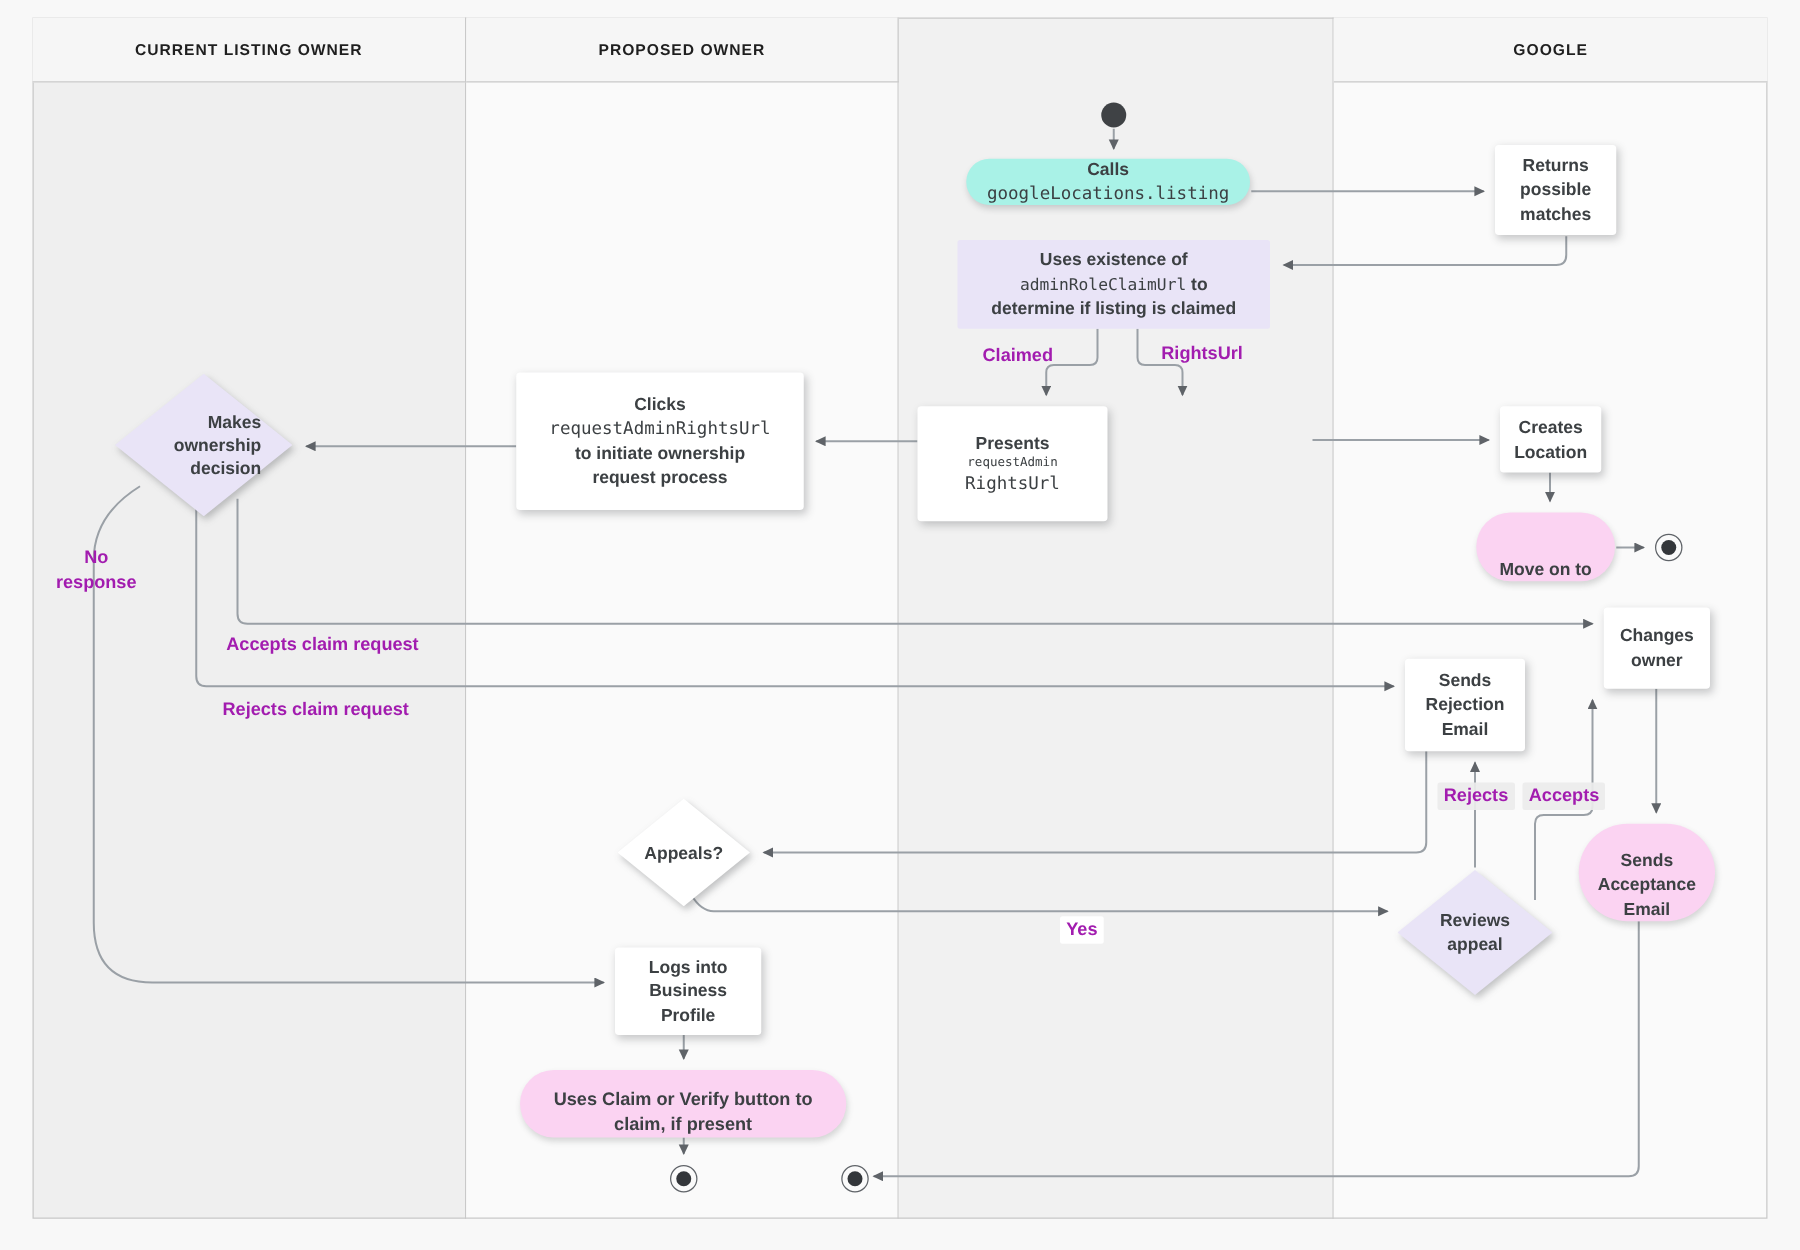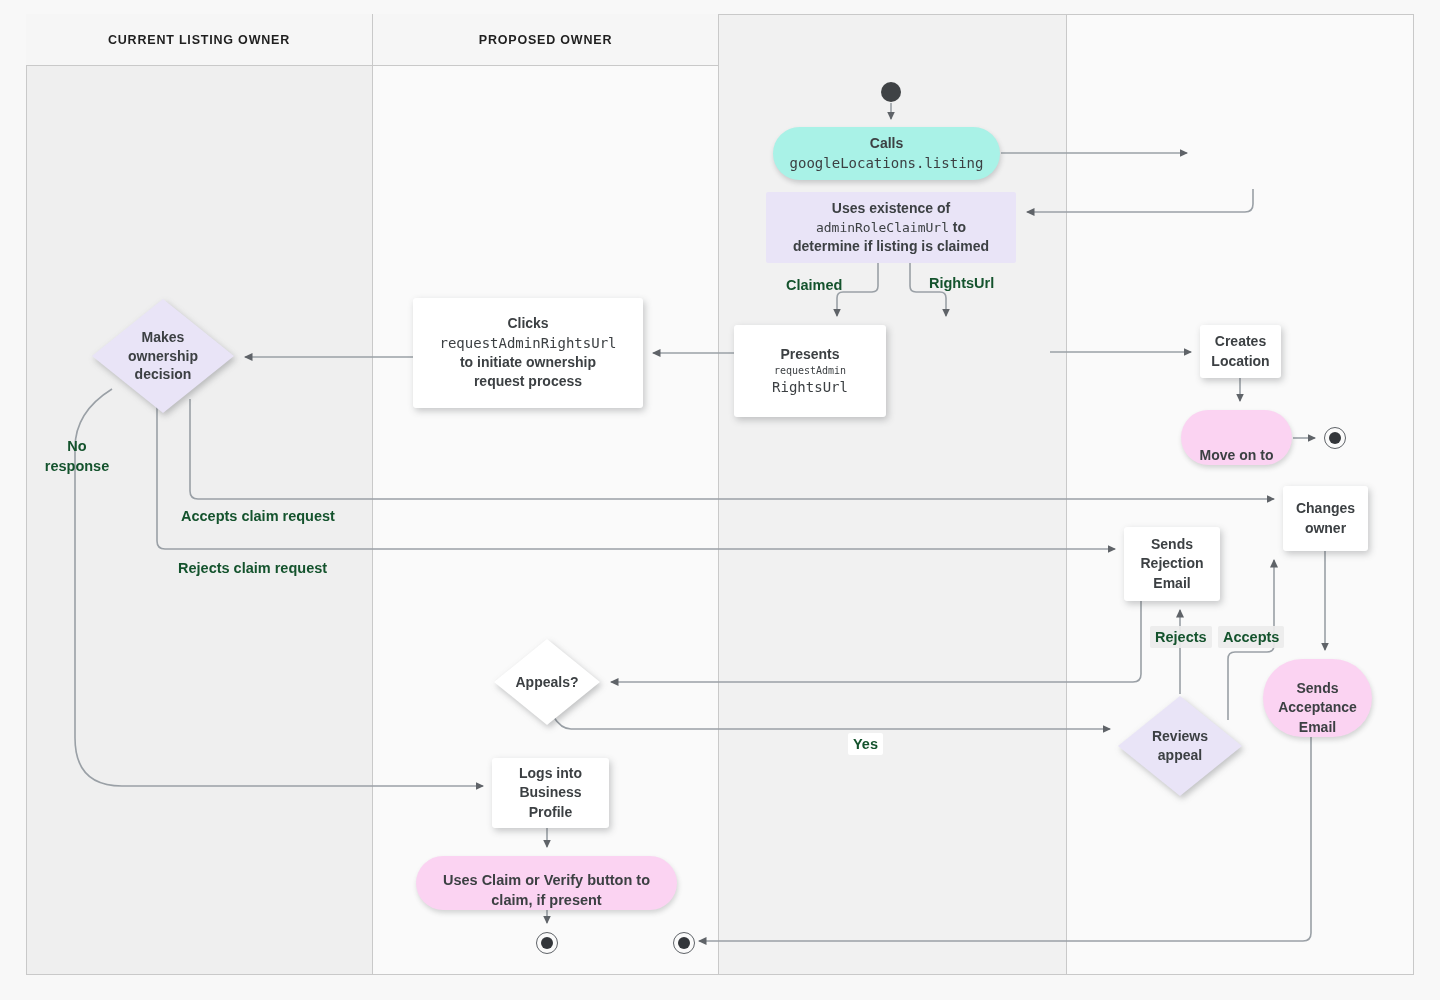--- a/index.html
+++ b/index.html
@@ -21,21 +21,21 @@
   .pill-teal { background:#a9f2e7; border-radius:27px; box-shadow:1px 3px 5px rgba(60,64,67,.22); }
   .pill-pink { background:#fbd3f2; border-radius:30px; box-shadow:1px 3px 5px rgba(60,64,67,.20);justify-content:flex-end; }
   .soft { background:#e9e4f7; border-radius:2px;text-align:right; }
   .mono { font-family:"DejaVu Sans Mono", monospace; font-weight:400; font-size:13px; }
   .diamond-wrap { position:absolute; z-index:4; filter:drop-shadow(2px 3px 3px rgba(60,64,67,.30)); }
   .diamond-bg { position:absolute; inset:0; clip-path:polygon(50% 0,100% 50%,50% 100%,0 50%); }
   .diamond-bg.lav { background:#e9e4f7; }
   .diamond-bg.white { background:#ffffff; }
   .diamond-label { position:absolute; inset:0; display:flex; align-items:center; justify-content:center;
                    text-align:center; font-size:14px; font-weight:700; color:#3c4043; line-height:1.35; }
-  .edge-label { position:absolute; z-index:5; font-size:14.5px; font-weight:700; color:#14532d; line-height:1.4; }
+  .edge-label { position:absolute; z-index:5; font-size:14.5px; font-weight:700; color:#a21caf; line-height:1.4; }
   .chip { padding:1px 5px; border-radius:2px; }
   .chip-gray { background:rgba(235,235,235,.92); }
   .chip-white { background:rgba(255,255,255,.95); }
   .startnode { position:absolute; z-index:4; width:20px; height:20px; border-radius:50%; background:#3f4245; }
   .endnode { position:absolute; z-index:4; width:22px; height:22px; border-radius:50%;
              border:1.5px solid #5f6368; background:#fafafa; display:flex; align-items:center; justify-content:center; }
   .endnode .dot { width:12px; height:12px; border-radius:50%; background:#33363a; }
 </style>
 </head>
 <body>
@@ -45,20 +45,23 @@
   <div class="lane-col" style="left:26px;width:347px;background:#efefef;"></div>
   <div class="lane-col" style="left:373px;width:346px;background:#fafafa;"></div>
   <div class="lane-col" style="left:719px;width:348px;background:#f1f1f1;"></div>
   <div class="lane-col last" style="left:1067px;width:347px;background:#fafafa;"></div>
 
   <div class="lane-head" style="left:26px;width:347px;">
       <span>CURRENT LISTING OWNER</span>
     </div>
   <div class="lane-head" style="left:373px;width:346px;">
       <span>PROPOSED OWNER</span>
+    </div>
+  <div class="lane-head last" style="left:1067px;width:347px;">
+      <span>GOOGLE</span>
     </div>
 
   <div class="frame"></div>
 
   <svg class="wires" viewBox="0 0 1440 1000" width="1440" height="1000">
     <defs>
       <marker id="arr" markerWidth="9" markerHeight="9" refX="7.5" refY="4" orient="auto" markerUnits="userSpaceOnUse">
         <path d="M0,0 L8.5,4 L0,8 Z" fill="#5f6368"></path>
       </marker>
     </defs>
@@ -91,25 +94,28 @@
   <div class="endnode" style="left:1324px;top:427px;">
       <div class="dot"></div>
     </div>
   <div class="endnode" style="left:536px;top:932px;">
       <div class="dot"></div>
     </div>
   <div class="endnode" style="left:673px;top:932px;">
       <div class="dot"></div>
     </div>
 
-  <div class="node pill-teal" style="left:773px;top:127px;width:227px;height:53px;">
+  <div class="node pill-teal" style="left:773px;top:127px;width:227px;height:37px;">
     <div>Calls</div>
     <div class="mono" style="font-size:14px;">googleLocations.listing</div>
   </div>
 
+  <div class="node box" style="left:1196px;top:116px;width:97px;height:72px;">
+    <div>Returns possible matches</div>
+  </div>
 
   <div class="node soft" style="left:766px;top:192px;width:250px;height:71px;">
     <div>Uses existence of</div>
     <div><span class="mono">adminRoleClaimUrl</span><span> to</span></div>
     <div>determine if listing is claimed</div>
   </div>
 
   <div class="node box" style="left:734px;top:325px;width:152px;height:92px;">
     <div>Presents</div>
     <div class="mono" style="font-size:10px;">requestAdmin</div>
@@ -128,21 +134,21 @@
   <div class="node box" style="left:413px;top:298px;width:230px;height:110px;">
     <div>Clicks</div>
     <div class="mono" style="font-size:14px;">requestAdminRightsUrl</div>
     <div>to initiate ownership</div>
     <div>request process</div>
   </div>
 
   <div class="diamond-wrap" style="left:92px;top:299px;width:142px;height:114px;">
     <div class="diamond-bg lav"></div>
     <div class="diamond-label">
-        <span style="width:92px;">Makes ownership decision</span>
+        <span style="width:92px;text-align:right;">Makes ownership decision</span>
       </div>
   </div>
 
   <div class="node box" style="left:1283px;top:486px;width:85px;height:65px;">
     <div>Changes owner</div>
   </div>
 
   <div class="node box" style="left:1124px;top:527px;width:96px;height:74px;">
     <div>Sends Rejection Email</div>
   </div>

